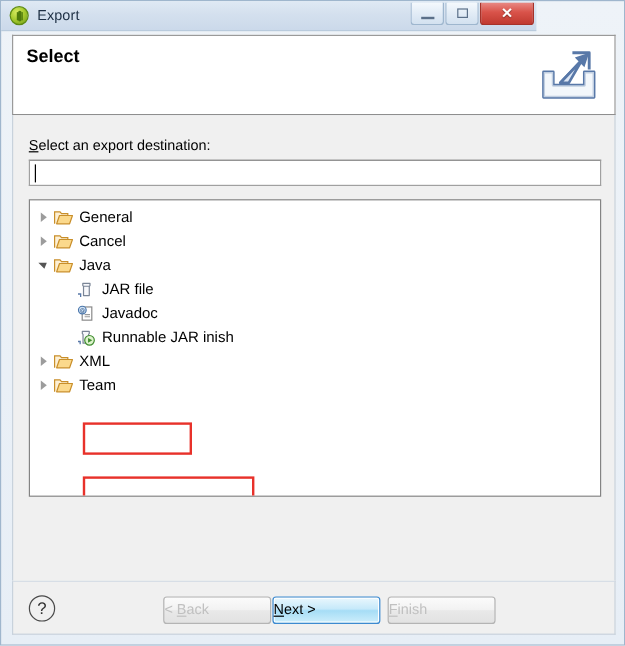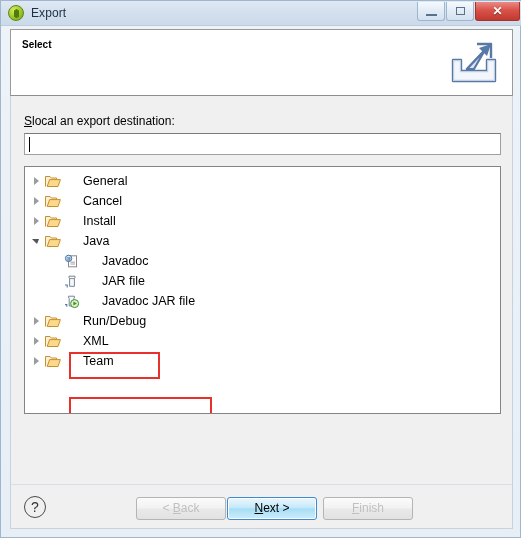--- a/index.html
+++ b/index.html
@@ -18,21 +18,21 @@
     width: 521px;
     height: 538px;
     box-sizing: border-box;
     background: linear-gradient(180deg, #eef3f8 0%, #e7eef6 100%);
     border: 1px solid #9fb6cd;
   }
   
   .titlebar {
     position: absolute;
     left: 0; top: 0;
-    width: 521px;
+    width: 446px;
     height: 25px;
     background: linear-gradient(180deg, #dfe9f4 0%, #d4e0ee 45%, #cbd9ea 100%);
     border-bottom: 1px solid #b9cbdd;
     box-sizing: border-box;
     display: flex;
     align-items: center;
     padding-left: 7px;
   }
   .title-icon {
     width: 16px; height: 16px;
@@ -111,21 +111,21 @@
     width: 503px;
     height: 67px;
     background: #ffffff;
     border: 1px solid #9a9a9a;
     border-bottom: 1px solid #8e8e8e;
     box-sizing: border-box;
   }
   .header-title {
     position: absolute;
     left: 11px; top: 9px;
-    font-size: 10px;
+    font-size: 15px;
     font-weight: bold;
     color: #000000;
   }
   .header-desc {
     position: absolute;
     left: 11px; top: 34px;
     font-size: 12px;
     color: #000000;
   }
   .export-icon {
@@ -218,21 +218,21 @@
     flex: none;
     margin-right: 5px;
     position: relative;
   }
   .jar-icon, .doc-icon, .runjar-icon {
     width: 16px; height: 15px;
     flex: none;
     margin-right: 5px;
     position: relative;
   }
-  .tree-label { padding-bottom: 1px; margin-left: 17px; }
+  .tree-label { padding-bottom: 1px; }
   .child-indent { padding-left: 19px; }
   
   .anno {
     position: absolute;
     border: 2px solid #e8312a;
     box-sizing: border-box;
     pointer-events: none;
   }
   
   .footer {
@@ -257,21 +257,20 @@
     text-align: center;
     line-height: 20px;
     background: #f0f0f0;
   }
   .btn {
     position: absolute;
     top: 12px;
     width: 90px;
     height: 23px;
     font-size: 12px;
-    text-align: center;
     line-height: 21px;
     box-sizing: border-box;
     border: 1px solid #b4b4b4;
     border-radius: 3px;
     background: linear-gradient(180deg, #fbfbfb 0%, #f2f2f2 48%, #e9e9e9 52%, #e2e2e2 100%);
     color: #c0c0c0;
   }
   .btn.enabled {
     border-color: #8e8e8e;
     color: #000000;
@@ -314,21 +313,21 @@
       <path d="M20 31 L38 12" stroke="#5878a8" stroke-width="2.4" stroke-linecap="round"></path>
       <path d="M20 31 L27 31 L38 12 Z" fill="#dce6f4" stroke="#5878a8" stroke-width="2.2" stroke-linejoin="round"></path>
       <path d="M30 6 L44 6 L44 20" fill="none" stroke="#5878a8" stroke-width="2.4" stroke-linejoin="round"></path>
       <path d="M44 6 L32 10 L40 18 Z" fill="#5878a8"></path>
     </svg>
   </div>
 
   <div class="body-area">
 
     <div class="dest-label">
-      <span class="mn">S</span><span>local an export destination:</span>
+      <span class="mn">S</span><span>elect an export destination:</span>
     </div>
 
     <div class="dest-input">
       <div class="caret"></div>
       <span></span>
     </div>
 
     <div class="tree-panel">
       <div id="tree-rows" style="padding:4px 0 0 4px;">
           <div class="tree-row">
@@ -341,86 +340,70 @@
           </div>
           <div class="tree-row">
             <span class="twisty collapsed"></span>
             <span class="folder-icon"><svg viewBox="0 0 16 14" width="16" height="14">
                 <path d="M0.5 12.5 L0.5 2.5 L5 2.5 L6.3 4 L11.5 4 L11.5 5.5" fill="#fdf0d5" stroke="#c98f2a" stroke-width="1"></path>
                 <path d="M2.2 12.5 L4.6 5.6 L15.4 5.6 L13 12.5 Z" fill="#fbd98c" stroke="#c98f2a" stroke-width="1" stroke-linejoin="round"></path>
               </svg></span>
             <span class="tree-label">Cancel</span>
           </div>
           <div class="tree-row">
-            <span class="twisty collapsed"></span>
-            <span class="folder-icon"><svg viewBox="0 0 16 14" width="16" height="14">
-                <path d="M0.5 12.5 L0.5 2.5 L5 2.5 L6.3 4 L11.5 4 L11.5 5.5" fill="#fdf0d5" stroke="#c98f2a" stroke-width="1"></path>
-                <path d="M2.2 12.5 L4.6 5.6 L15.4 5.6 L13 12.5 Z" fill="#fbd98c" stroke="#c98f2a" stroke-width="1" stroke-linejoin="round"></path>
-              </svg></span>
-            <span class="tree-label">Install</span>
-          </div>
-          <div class="tree-row">
             <span class="twisty expanded"></span>
             <span class="folder-icon"><svg viewBox="0 0 16 14" width="16" height="14">
                 <path d="M0.5 12.5 L0.5 2.5 L5 2.5 L6.3 4 L11.5 4 L11.5 5.5" fill="#fdf0d5" stroke="#c98f2a" stroke-width="1"></path>
                 <path d="M2.2 12.5 L4.6 5.6 L15.4 5.6 L13 12.5 Z" fill="#fbd98c" stroke="#c98f2a" stroke-width="1" stroke-linejoin="round"></path>
               </svg></span>
             <span class="tree-label">Java</span>
+          </div>
+          <div class="tree-row child-indent">
+            <span class="twisty"></span>
+            <span class="jar-icon"><svg viewBox="0 0 16 15" width="16" height="15">
+                <path d="M5 2.2 L11 2.2 L11 4 L10.4 4.6 L10.4 12.3 L5.6 12.3 L5.6 4.6 L5 4 Z" fill="#f7f8fb" stroke="#7a8596" stroke-width="1" stroke-linejoin="round"></path>
+                <path d="M5.6 4.6 L10.4 4.6" stroke="#7a8596" stroke-width="0.9"></path>
+                <path d="M1 11 L3.2 11 L3.2 13.4" fill="none" stroke="#5878a8" stroke-width="1.1"></path>
+              </svg></span>
+            <span class="tree-label">JAR file</span>
           </div>
           <div class="tree-row child-indent">
             <span class="twisty"></span>
             <span class="jar-icon"><svg viewBox="0 0 16 15" width="16" height="15">
                 <rect x="4.5" y="1.8" width="8" height="11" fill="#ffffff" stroke="#8a8a8a" stroke-width="1"></rect>
                 <circle cx="4.6" cy="4.4" r="3.2" fill="#cfe2f6" stroke="#4a76ab" stroke-width="1"></circle>
                 <text x="4.6" y="6.2" font-size="4.4" text-anchor="middle" fill="#1c4270" font-family="DejaVu Sans, sans-serif">@</text>
                 <path d="M6.5 8.2 L11 8.2 M6.5 10 L11 10" stroke="#9a9a9a" stroke-width="0.9"></path>
               </svg></span>
             <span class="tree-label">Javadoc</span>
           </div>
           <div class="tree-row child-indent">
             <span class="twisty"></span>
             <span class="jar-icon"><svg viewBox="0 0 16 15" width="16" height="15">
-                <path d="M5 2.2 L11 2.2 L11 4 L10.4 4.6 L10.4 12.3 L5.6 12.3 L5.6 4.6 L5 4 Z" fill="#f7f8fb" stroke="#7a8596" stroke-width="1" stroke-linejoin="round"></path>
-                <path d="M5.6 4.6 L10.4 4.6" stroke="#7a8596" stroke-width="0.9"></path>
-                <path d="M1 11 L3.2 11 L3.2 13.4" fill="none" stroke="#5878a8" stroke-width="1.1"></path>
-              </svg></span>
-            <span class="tree-label">JAR file</span>
-          </div>
-          <div class="tree-row child-indent">
-            <span class="twisty"></span>
-            <span class="jar-icon"><svg viewBox="0 0 16 15" width="16" height="15">
                 <path d="M4.6 2.2 L10.4 2.2 L10.4 4 L9.8 4.6 L9.8 12 L5.2 12 L5.2 4.6 L4.6 4 Z" fill="#f7f8fb" stroke="#7a8596" stroke-width="1" stroke-linejoin="round"></path>
                 <circle cx="10.6" cy="9.6" r="4" fill="#ddf3cc" stroke="#3f8c2f" stroke-width="1"></circle>
                 <path d="M9.4 7.6 L12.9 9.6 L9.4 11.6 Z" fill="#3f8c2f"></path>
                 <path d="M1 10.6 L2.8 10.6 L2.8 12.8" fill="none" stroke="#5878a8" stroke-width="1.1"></path>
               </svg></span>
-            <span class="tree-label">Javadoc JAR file</span>
+            <span class="tree-label">Runnable JAR inish</span>
           </div>
           <div class="tree-row">
             <span class="twisty collapsed"></span>
             <span class="folder-icon"><svg viewBox="0 0 16 14" width="16" height="14">
                 <path d="M0.5 12.5 L0.5 2.5 L5 2.5 L6.3 4 L11.5 4 L11.5 5.5" fill="#fdf0d5" stroke="#c98f2a" stroke-width="1"></path>
                 <path d="M2.2 12.5 L4.6 5.6 L15.4 5.6 L13 12.5 Z" fill="#fbd98c" stroke="#c98f2a" stroke-width="1" stroke-linejoin="round"></path>
               </svg></span>
-            <span class="tree-label">Run/Debug</span>
+            <span class="tree-label">XML</span>
           </div>
           <div class="tree-row">
             <span class="twisty collapsed"></span>
             <span class="folder-icon"><svg viewBox="0 0 16 14" width="16" height="14">
                 <path d="M0.5 12.5 L0.5 2.5 L5 2.5 L6.3 4 L11.5 4 L11.5 5.5" fill="#fdf0d5" stroke="#c98f2a" stroke-width="1"></path>
                 <path d="M2.2 12.5 L4.6 5.6 L15.4 5.6 L13 12.5 Z" fill="#fbd98c" stroke="#c98f2a" stroke-width="1" stroke-linejoin="round"></path>
               </svg></span>
-            <span class="tree-label">XML</span>
-          </div>
-          <div class="tree-row">
-            <span class="twisty collapsed"></span>
-            <span class="folder-icon"><svg viewBox="0 0 16 14" width="16" height="14">
-                <path d="M0.5 12.5 L0.5 2.5 L5 2.5 L6.3 4 L11.5 4 L11.5 5.5" fill="#fdf0d5" stroke="#c98f2a" stroke-width="1"></path>
-                <path d="M2.2 12.5 L4.6 5.6 L15.4 5.6 L13 12.5 Z" fill="#fbd98c" stroke="#c98f2a" stroke-width="1" stroke-linejoin="round"></path>
-              </svg></span>
             <span class="tree-label">Team</span>
           </div>
         </div>
 
       <div class="anno" style="left: 44px; top: 185px; width: 91px; height: 27px; border-color: rgb(232, 49, 42);"></div>
       <div class="anno" style="left: 44px; top: 230px; width: 143px; height: 25px; border-color: rgb(232, 49, 42);"></div>
     </div>
   </div>
 
   <div class="footer">

